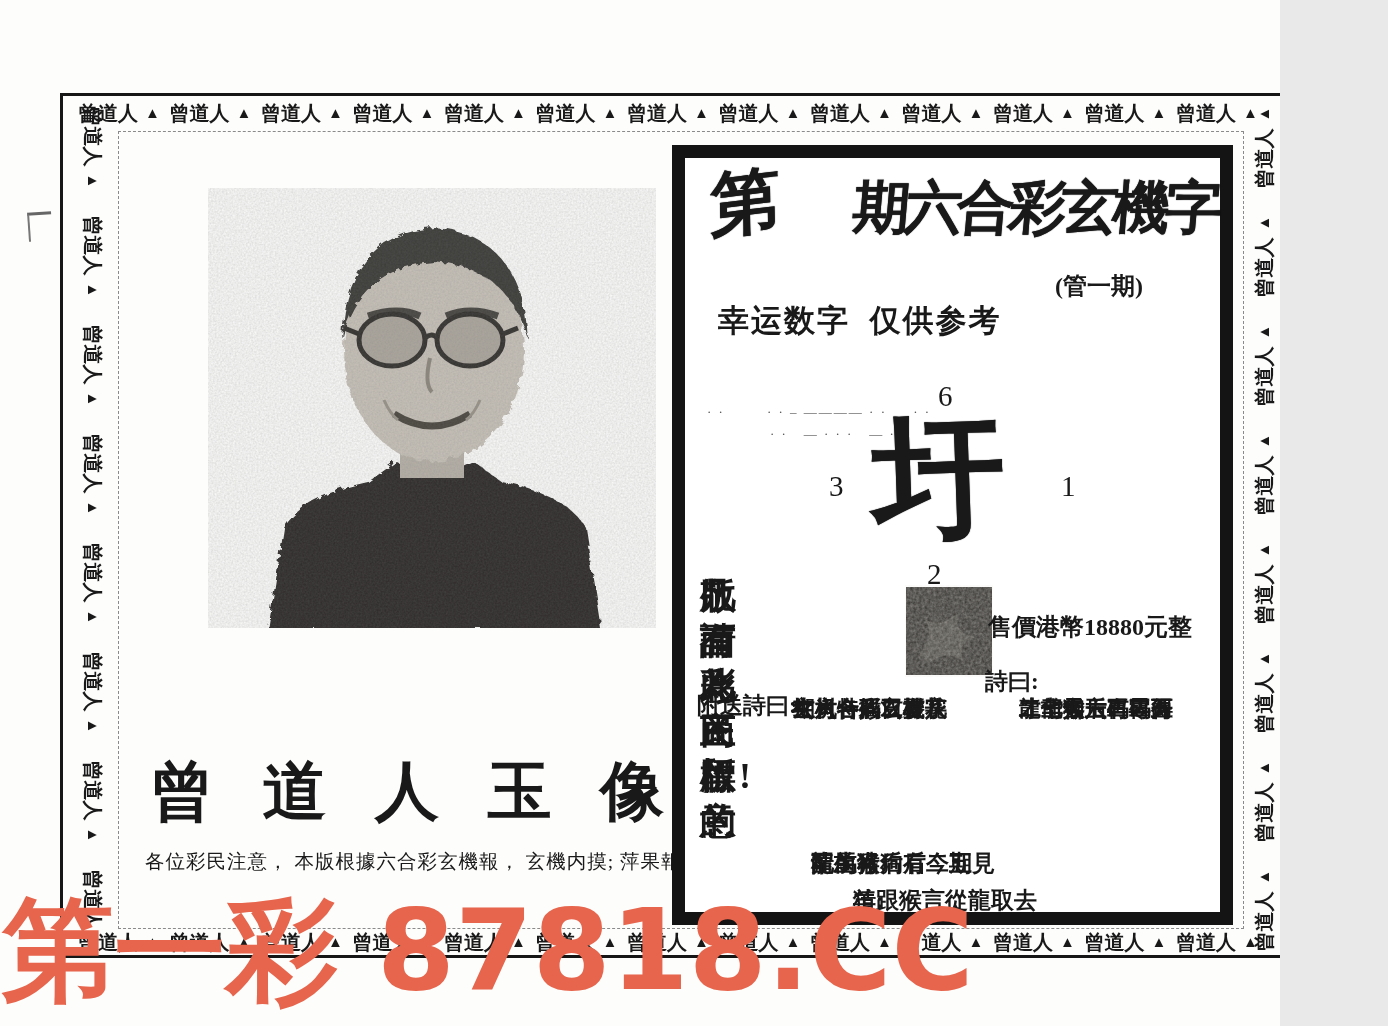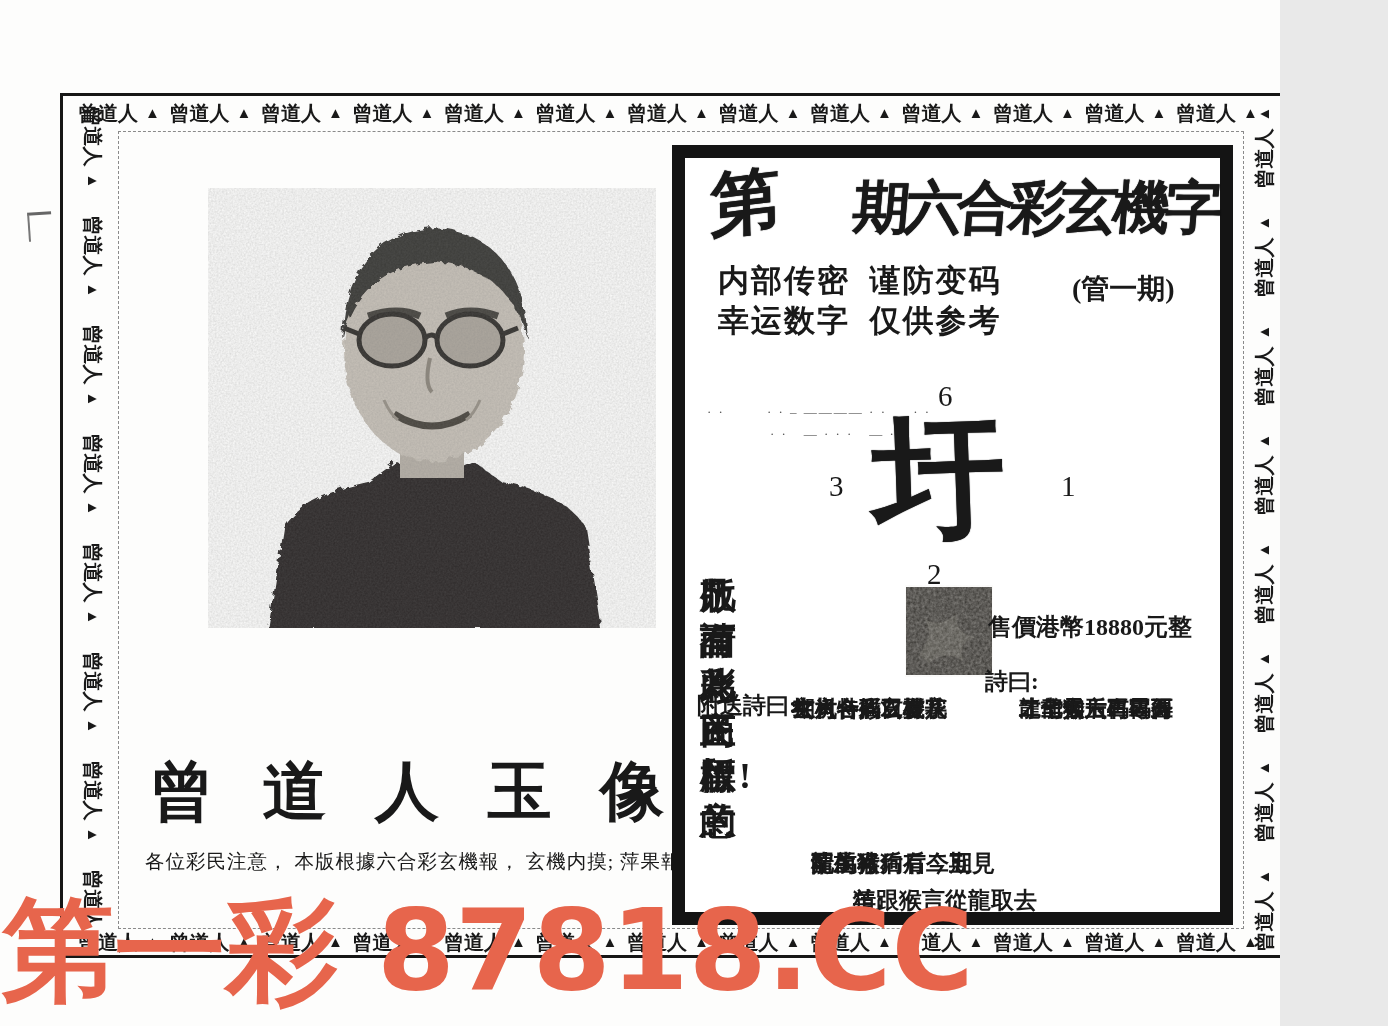--- a/index.html
+++ b/index.html
@@ -32,21 +32,21 @@
                line-height:34px;letter-spacing:1px;}
   
   .panel{position:absolute;left:672px;top:145px;width:535px;height:754px;
          border:13px solid #141414;background:#fff;}
   .panel *{position:absolute;}
   .brush{font-weight:bold;transform:skewX(-5deg);text-shadow:0 0 1px #000;}
   .prefix{left:25px;top:-2px;font-size:70px;transform:rotate(-7deg) skewX(-6deg);}
   .ptitle{left:168px;top:12px;font-size:57px;letter-spacing:-5px;white-space:nowrap;}
   .pline1{left:33px;top:102px;font-size:31px;font-weight:bold;letter-spacing:2px;white-space:pre;}
   .pline2{left:33px;top:142px;font-size:31px;font-weight:bold;letter-spacing:2px;white-space:pre;}
-  .issue{left:387px;top:112px;font-size:28px;font-weight:bold;text-align:right;}
+  .issue{left:370px;top:112px;font-size:24px;font-weight:bold;text-align:right;}
   .serial{left:103px;top:190px;font-size:27px;letter-spacing:1px;}
   .digit{font-size:29px;}
   .d-top{left:253px;top:222px;}
   .d-left{left:144px;top:312px;}
   .d-right{left:376px;top:312px;}
   .d-bottom{left:242px;top:400px;}
   .artifact{color:#555;font-size:13px;letter-spacing:2px;white-space:pre;}
   .a1{left:22px;top:246px;width:300px;}
   .a2{left:85px;top:268px;width:220px;}
   .mainchar{left:188px;top:252px;font-size:132px;line-height:1.05;font-weight:900;
@@ -303,21 +303,20 @@
       <span>玉</span>
       <span>像</span>
     </div>
   <div class="left-notice">
     <div>各位彩民注意， 本版根據六合彩玄機報， 玄機内摸; 萍果報</div>
   </div>
 
   <div class="panel">
     <div class="brush prefix">第</div>
     <div class="brush ptitle">期六合彩玄機字</div>
-    <div class="pline1">内部传密  谨防变码</div>
     <div class="pline2">幸运数字  仅供参考</div>
     <div class="issue">(管一期)</div>
 
     <div class="artifact a1">· ·        · · – ———— · ·     · ·</div>
     <div class="artifact a2">· ·   — · · ·   ― · ·</div>
 
     <div class="digit d-top">6</div>
     <div class="digit d-left">3</div>
     <div class="digit d-right">1</div>
     <div class="digit d-bottom">2</div>

